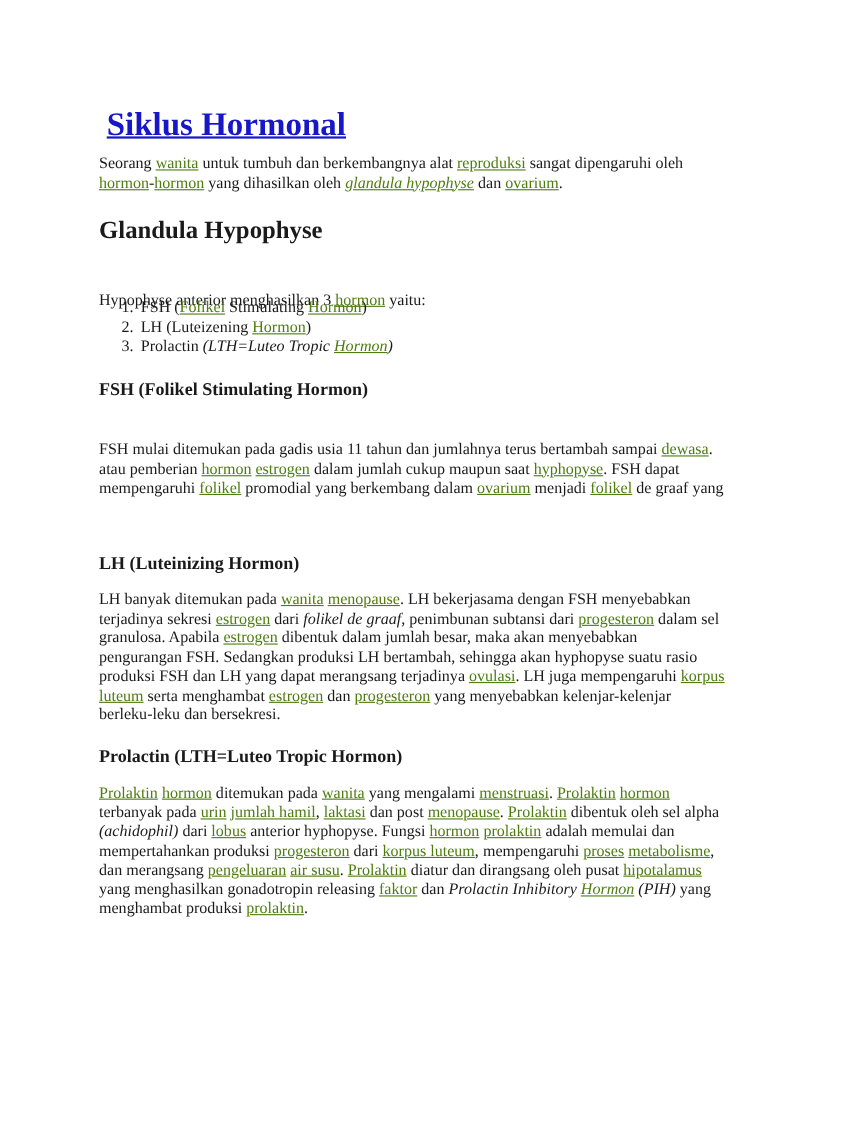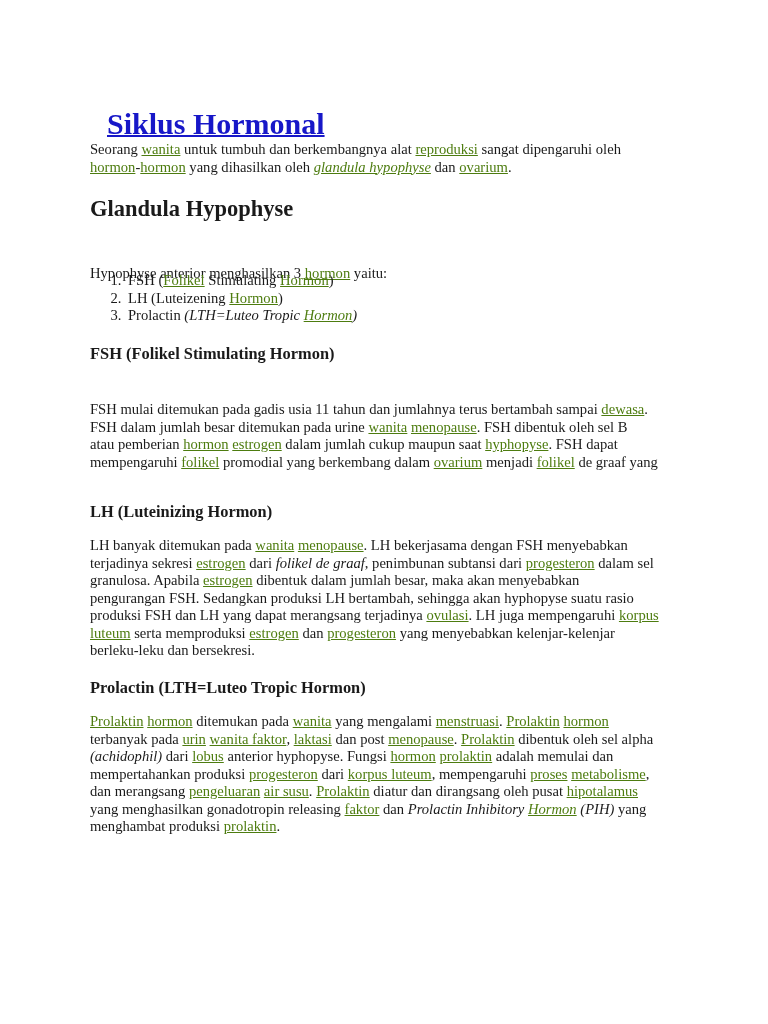--- a/index.html
+++ b/index.html
@@ -22,21 +22,21 @@
       width: 600px;
     }
     a {
       color: #4d7c0f;
       text-decoration: underline;
     }
     .title {
       position: absolute;
       left: 0;
       top: 88px;
-      margin: 17px;
+      margin: 7px;
       font-size: 30px;
       font-weight: bold;
       line-height: 38px;
       white-space: nowrap;
     }
     .title a {
       color: #1717c8;
       text-decoration-thickness: 2px;
     }
     p, ol {
@@ -132,23 +132,20 @@
     </li>
   </ol>
 
   <h3 class="h3" style="top:344px;">FSH (Folikel Stimulating Hormon)</h3>
 
   <p class="body-p nowrap-lines" style="top:379px;margin-top:22px;">
     <span class="line">
       <span>FSH mulai ditemukan pada gadis usia 11 tahun dan jumlahnya terus bertambah sampai </span><a href="#">dewasa</a><span>.</span>
     </span>
     <span class="line">
-      <span>FSH dalam jumlah besar ditemukan pada urine </span><a href="#">wanita</a><span> </span><a href="#">menopause</a><span>. FSH dibentuk oleh sel B</span>
-    </span>
-    <span class="line">
       <span>atau pemberian </span><a href="#">hormon</a><span> </span><a href="#">estrogen</a><span> dalam jumlah cukup maupun saat </span><a href="#">hyphopyse</a><span>. FSH dapat</span>
     </span>
     <span class="line">
       <span>mempengaruhi </span><a href="#">folikel</a><span> promodial yang berkembang dalam </span><a href="#">ovarium</a><span> menjadi </span><a href="#">folikel</a><span> de graaf yang</span>
     </span>
   </p>
 
   <h3 class="h3" style="top:502px;">LH (Luteinizing Hormon)</h3>
 
   <p class="body-p nowrap-lines" style="top:537px;">
@@ -161,35 +158,35 @@
     <span class="line">
       <span>granulosa. Apabila </span><a href="#">estrogen</a><span> dibentuk dalam jumlah besar, maka akan menyebabkan</span>
     </span>
     <span class="line">
       <span>pengurangan FSH. Sedangkan produksi LH bertambah, sehingga akan hyphopyse suatu rasio</span>
     </span>
     <span class="line">
       <span>produksi FSH dan LH yang dapat merangsang terjadinya </span><a href="#">ovulasi</a><span>. LH juga mempengaruhi </span><a href="#">korpus</a>
     </span>
     <span class="line">
-      <a href="#">luteum</a><span> serta memproduksi </span><a href="#">estrogen</a><span> dan </span><a href="#">progesteron</a><span> yang menyebabkan kelenjar-kelenjar</span>
+      <a href="#">luteum</a><span> serta menghambat </span><a href="#">estrogen</a><span> dan </span><a href="#">progesteron</a><span> yang menyebabkan kelenjar-kelenjar</span>
     </span>
     <span class="line">
       <span>berleku-leku dan bersekresi.</span>
     </span>
   </p>
 
   <h3 class="h3" style="top:678px;">Prolactin (LTH=Luteo Tropic Hormon)</h3>
 
   <p class="body-p nowrap-lines" style="top:713px;">
     <span class="line">
       <a href="#">Prolaktin</a><span> </span><a href="#">hormon</a><span> ditemukan pada </span><a href="#">wanita</a><span> yang mengalami </span><a href="#">menstruasi</a><span>. </span><a href="#">Prolaktin</a><span> </span><a href="#">hormon</a>
     </span>
     <span class="line">
-      <span>terbanyak pada </span><a href="#">urin</a><span> </span><a href="#">wanita faktor</a><span>, </span><a href="#">laktasi</a><span> dan post </span><a href="#">menopause</a><span>. </span><a href="#">Prolaktin</a><span> dibentuk oleh sel alpha</span>
+      <span>terbanyak pada </span><a href="#">urin</a><span> </span><a href="#">jumlah hamil</a><span>, </span><a href="#">laktasi</a><span> dan post </span><a href="#">menopause</a><span>. </span><a href="#">Prolaktin</a><span> dibentuk oleh sel alpha</span>
     </span>
     <span class="line">
       <em>(achidophil)</em><span> dari </span><a href="#">lobus</a><span> anterior hyphopyse. Fungsi </span><a href="#">hormon</a><span> </span><a href="#">prolaktin</a><span> adalah memulai dan</span>
     </span>
     <span class="line">
       <span>mempertahankan produksi </span><a href="#">progesteron</a><span> dari </span><a href="#">korpus luteum</a><span>, mempengaruhi </span><a href="#">proses</a><span> </span><a href="#">metabolisme</a><span>,</span>
     </span>
     <span class="line">
       <span>dan merangsang </span><a href="#">pengeluaran</a><span> </span><a href="#">air susu</a><span>. </span><a href="#">Prolaktin</a><span> diatur dan dirangsang oleh pusat </span><a href="#">hipotalamus</a>
     </span>

